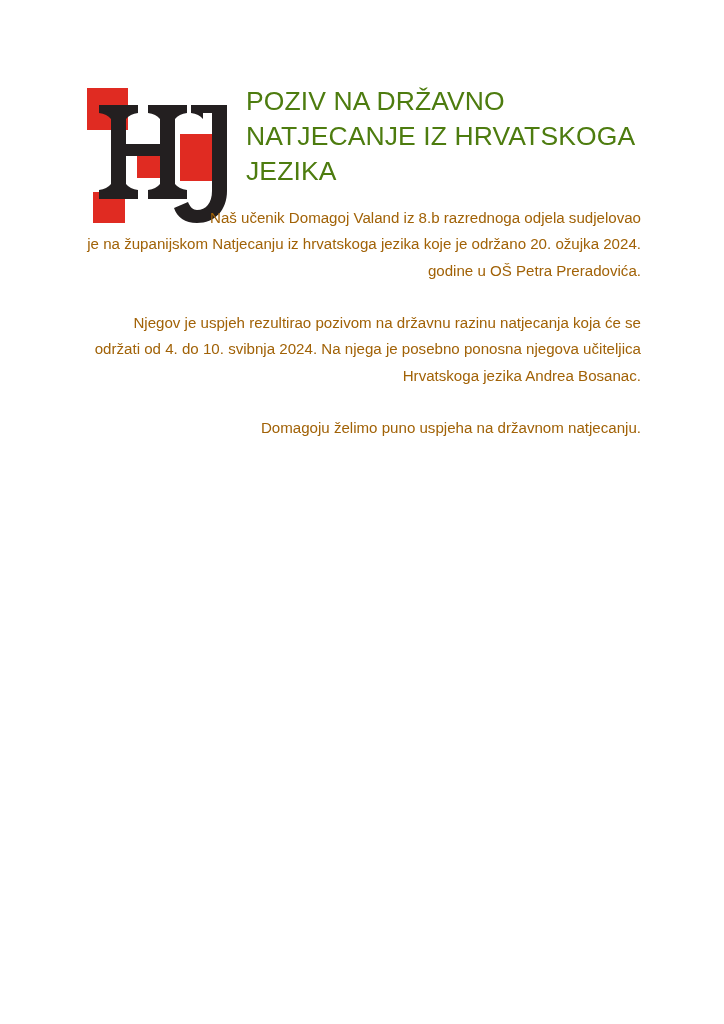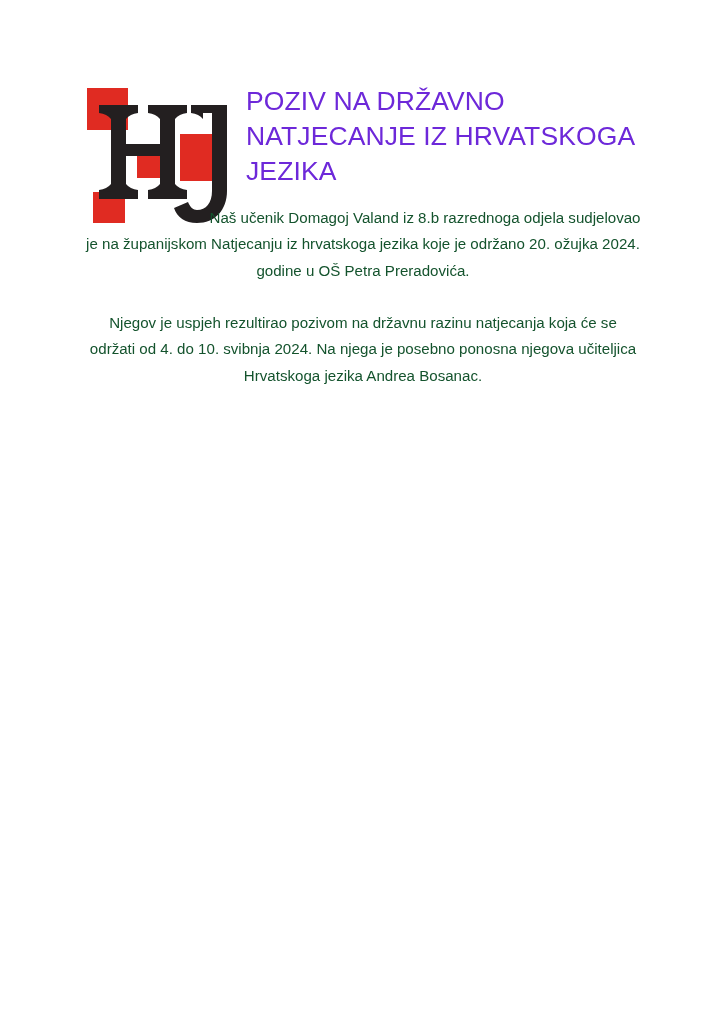--- a/index.html
+++ b/index.html
@@ -45,41 +45,41 @@
     height: 142px;
     overflow: visible;
   }
 
   
   #title {
     position: absolute;
     left: 246px;
     top: 84px;
     width: 430px;
-    color: #6d28d9;
+    color: #4d7c0f;
     font-size: 26.5px;
     line-height: 35px;
     font-weight: normal;
     letter-spacing: 0.1px;
     white-space: pre-line;
   }
 
   
   #body-text {
     position: absolute;
     left: 85px;
     top: 205px;
     width: 556px;
   }
   .para {
-    color: #14532d;
+    color: #a16207;
     font-size: 15.1px;
     line-height: 26.3px;
     margin: 0;
-    text-align: center;
+    text-align: right;
   }
   .para.indented {
     text-indent: 124px;
   }
   .para-gap {
     height: 26.3px;
   }
 </style>
 </head>
 <body>
@@ -141,15 +141,16 @@
 
     <div id="title">POZIV NA DRŽAVNO NATJECANJE IZ HRVATSKOGA JEZIKA</div>
 
   </div>
 
   <div id="body-text">
     <p class="para indented">Naš učenik Domagoj Valand iz 8.b razrednoga odjela sudjelovao je na županijskom Natjecanju iz hrvatskoga jezika koje je održano 20. ožujka 2024. godine u OŠ Petra Preradovića.</p>
     <div class="para-gap"></div>
     <p class="para">Njegov je uspjeh rezultirao pozivom na državnu razinu natjecanja koja će se održati od 4. do 10. svibnja 2024. Na njega je posebno ponosna njegova učiteljica Hrvatskoga jezika Andrea Bosanac.</p>
     <div class="para-gap"></div>
+    <p class="para">Domagoju želimo puno uspjeha na državnom natjecanju.</p>
   </div>
 
 </div>
 
 </body></html>

